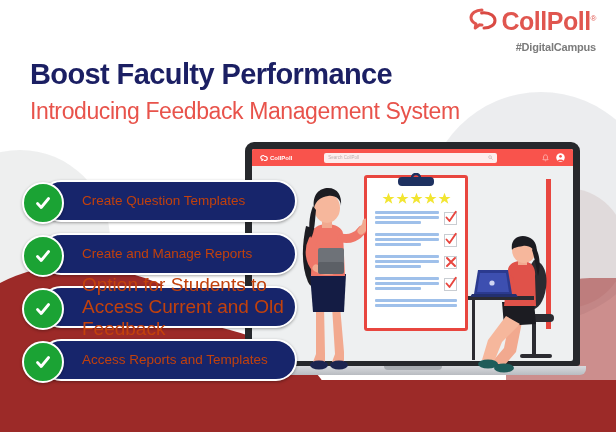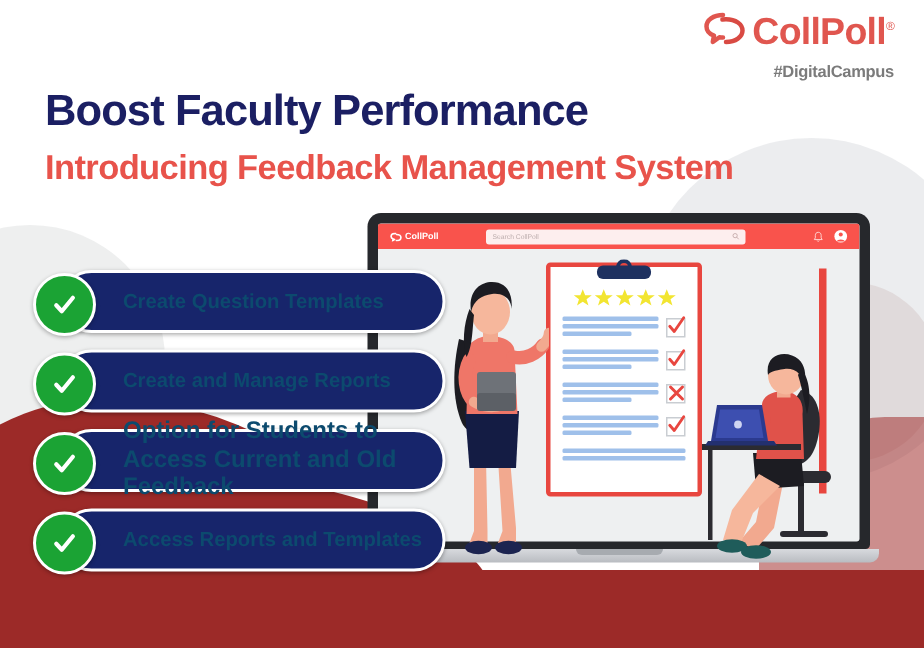--- a/index.html
+++ b/index.html
@@ -125,21 +125,21 @@
     letter-spacing: -.6px;
     z-index: 30;
     white-space: nowrap;
     margin-top: 22px;
   }
   .subhead {
     position: absolute;
     left: 30px;
     top: 98px;
     font-size: 23px;
-    font-weight: bold;
+    font-weight: normal;
     color: #e8534b;
     letter-spacing: -.4px;
     z-index: 30;
     white-space: nowrap;
   }
 
   
   .features {
     position: absolute;
     left: 22px;
@@ -161,28 +161,28 @@
     top: 0;
     bottom: 0;
     background: #17256b;
     border-radius: 21px;
     border: 2px solid #ffffff;
     box-shadow: 0 1px 3px rgba(0,0,0,.35);
   }
   .pill-label {
     position: relative;
     margin-left: 60px;
-    color: #0c4a6e;
+    color: #c2410c;
     font-size: 13.5px;
-    font-weight: 700;
+    font-weight: 400;
     line-height: 1.15;
     z-index: 3;
     padding-right: 10px;
   }
-  .pill-label.two-line { font-size: 16px; }
+  .pill-label.two-line { font-size: 19px; }
   .check-circle {
     position: absolute;
     left: 0;
     top: 2px;
     width: 38px;
     height: 38px;
     border-radius: 50%;
     background: #1ba334;
     border: 2px solid #ffffff;
     box-shadow: 0 1px 3px rgba(0,0,0,.3);

